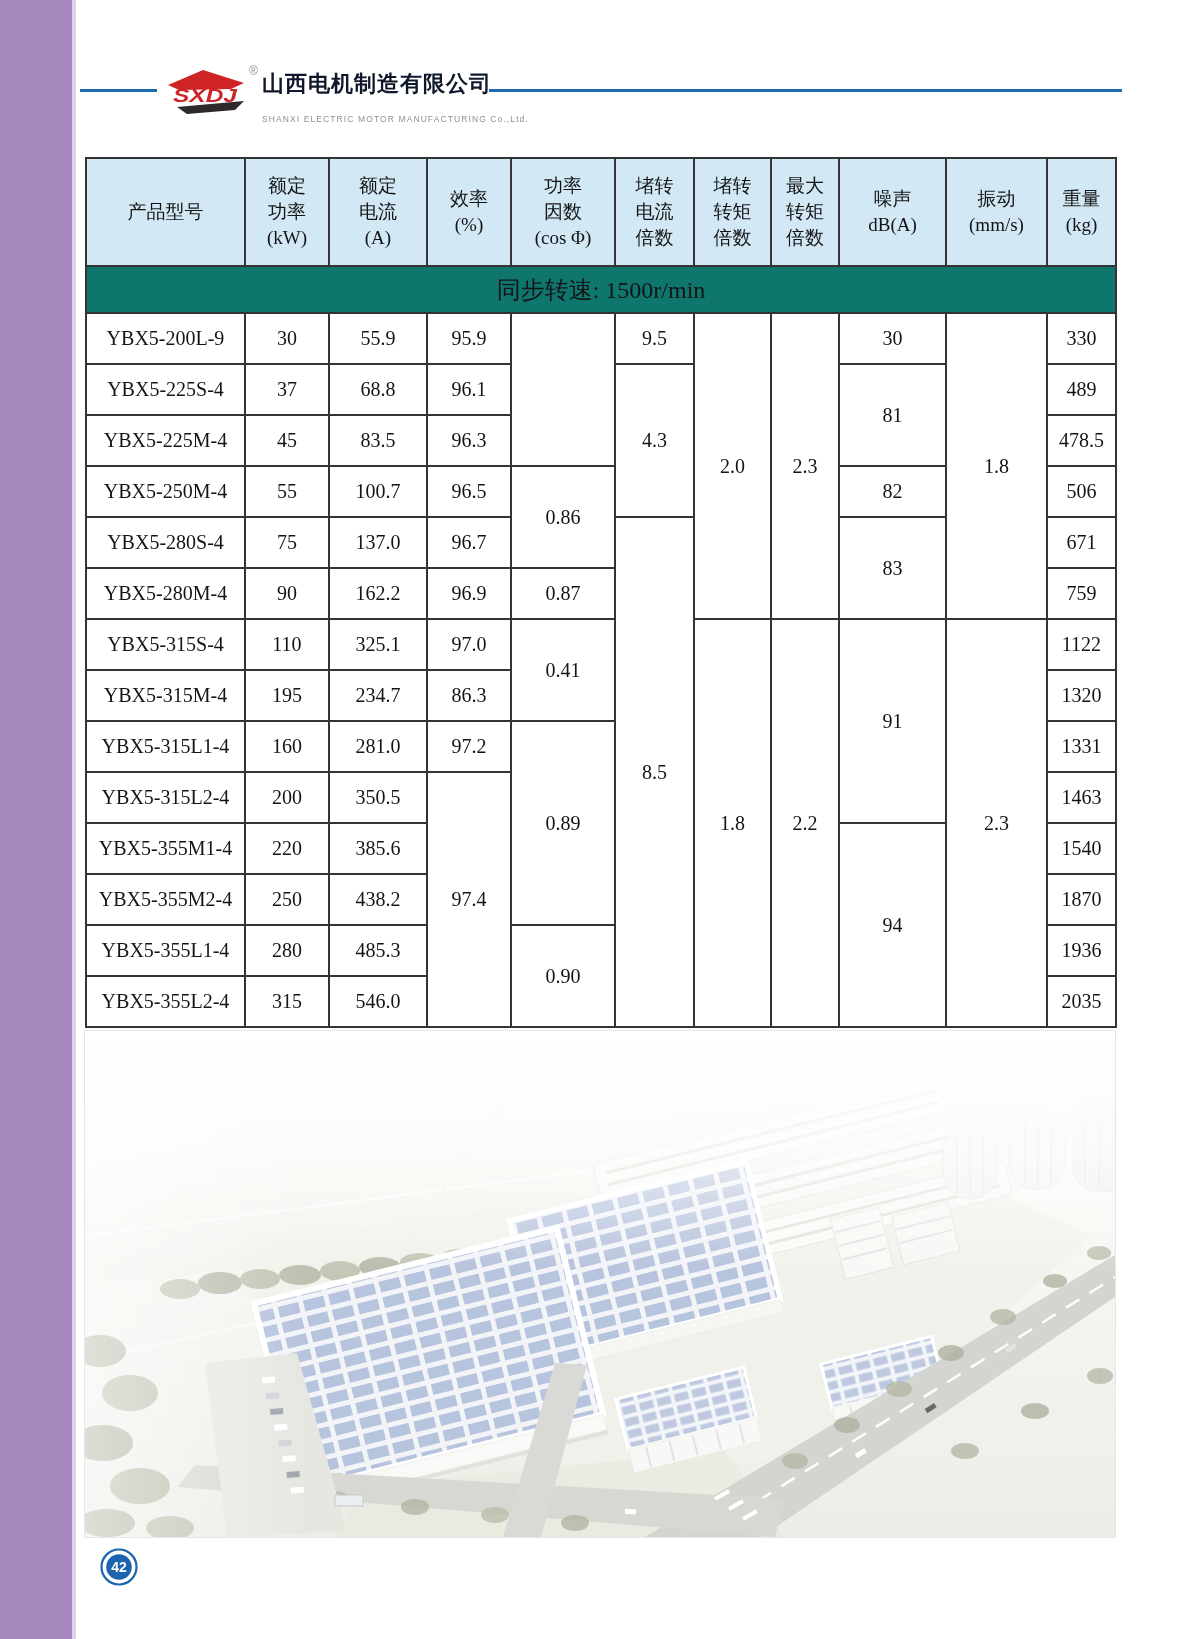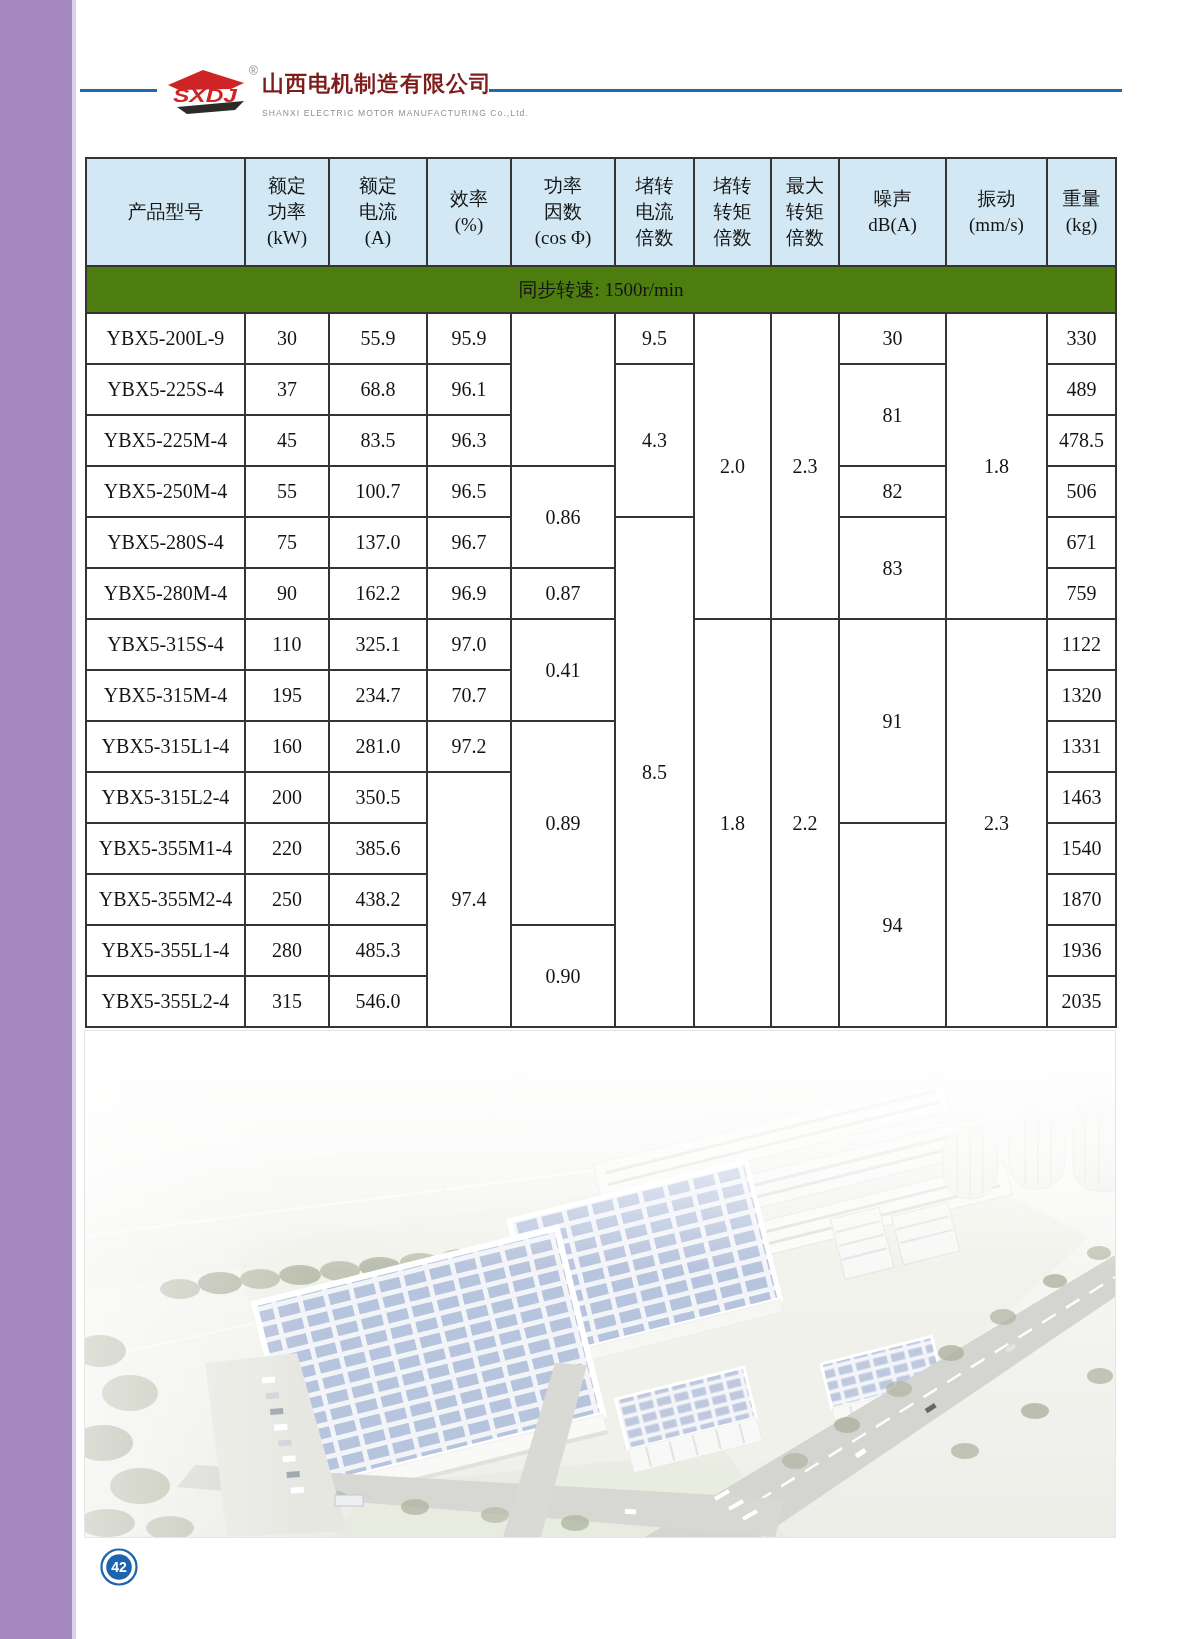--- a/index.html
+++ b/index.html
@@ -10,31 +10,31 @@
   .sidebar-edge{position:absolute;left:72px;top:0;width:4px;height:1639px;background:#ddd1e7}
 
   
   .hline{position:absolute;height:3px;background:#1d6ab1}
   .hline-left{left:80px;top:89px;width:77px}
   .hline-right{left:489px;top:89px;width:633px}
   .logo-svg{position:absolute;left:166px;top:68px}
   .regmark{position:absolute;left:249px;top:64px;font-family:"Liberation Sans",sans-serif;
            font-size:12px;color:#8d8d8d}
   .company{position:absolute;left:262px;top:72px;font-family:"Liberation Sans","DejaVu Sans",sans-serif}
-  .company-zh{font-size:22px;font-weight:700;color:#7f1d1d;letter-spacing:1px;line-height:24px}
-  .company-en{margin-top:12px;font-size:8.5px;color:#8f8f8f;letter-spacing:1.1px}
+  .company-zh{font-size:22px;font-weight:700;color:#0f172a;letter-spacing:1px;line-height:24px}
+  .company-en{margin-top:18px;font-size:8.5px;color:#8f8f8f;letter-spacing:1.1px}
 
   
   table.spec{position:absolute;left:85px;top:157px;width:1030px;border-collapse:collapse;
              table-layout:fixed;text-align:center}
   table.spec th,table.spec td{border:2px solid #343434;padding:0;font-weight:400;
              vertical-align:middle;overflow:hidden}
   table.spec thead th{background:#d2e9f5;font-size:19px;height:108px}
   .hl{line-height:26px}
-  tr.sub td{height:47px;font-size:19px;background:#4d7c0f}
+  tr.sub td{height:47px;font-size:24px;background:#0f766e}
   tbody.data td{height:51px;font-size:20px;background:#ffffff}
 
   
   .photo{position:absolute;left:85px;top:1031px;width:1030px;height:506px;
          outline:1px solid #e6e6e2;background:#f4f4f0}
 
   
   .badge{position:absolute;left:99px;top:1547px}
 </style>
 </head>
@@ -196,21 +196,21 @@
       <td rowspan="8">1.8</td>
       <td rowspan="8">2.2</td>
       <td rowspan="4">91</td>
       <td rowspan="8">2.3</td>
       <td>1122</td>
     </tr>
     <tr>
       <td>YBX5-315M-4</td>
       <td>195</td>
       <td>234.7</td>
-      <td>70.7</td>
+      <td>86.3</td>
       <td>1320</td>
     </tr>
     <tr>
       <td>YBX5-315L1-4</td>
       <td>160</td>
       <td>281.0</td>
       <td>97.2</td>
       <td rowspan="4">0.89</td>
       <td>1331</td>
     </tr>

